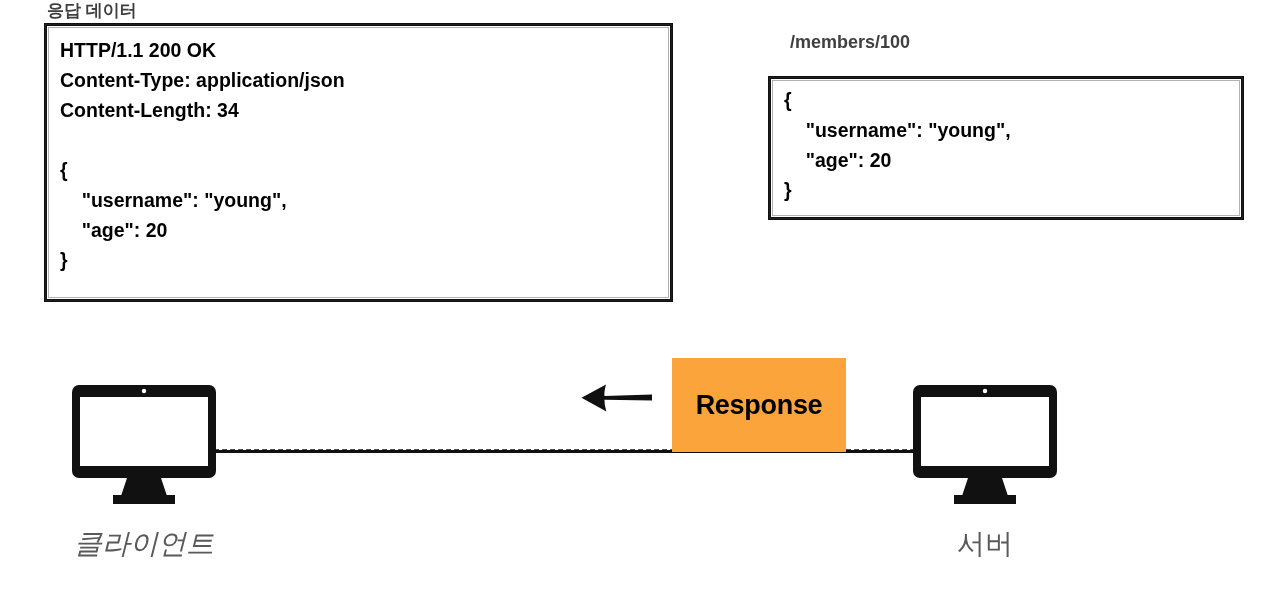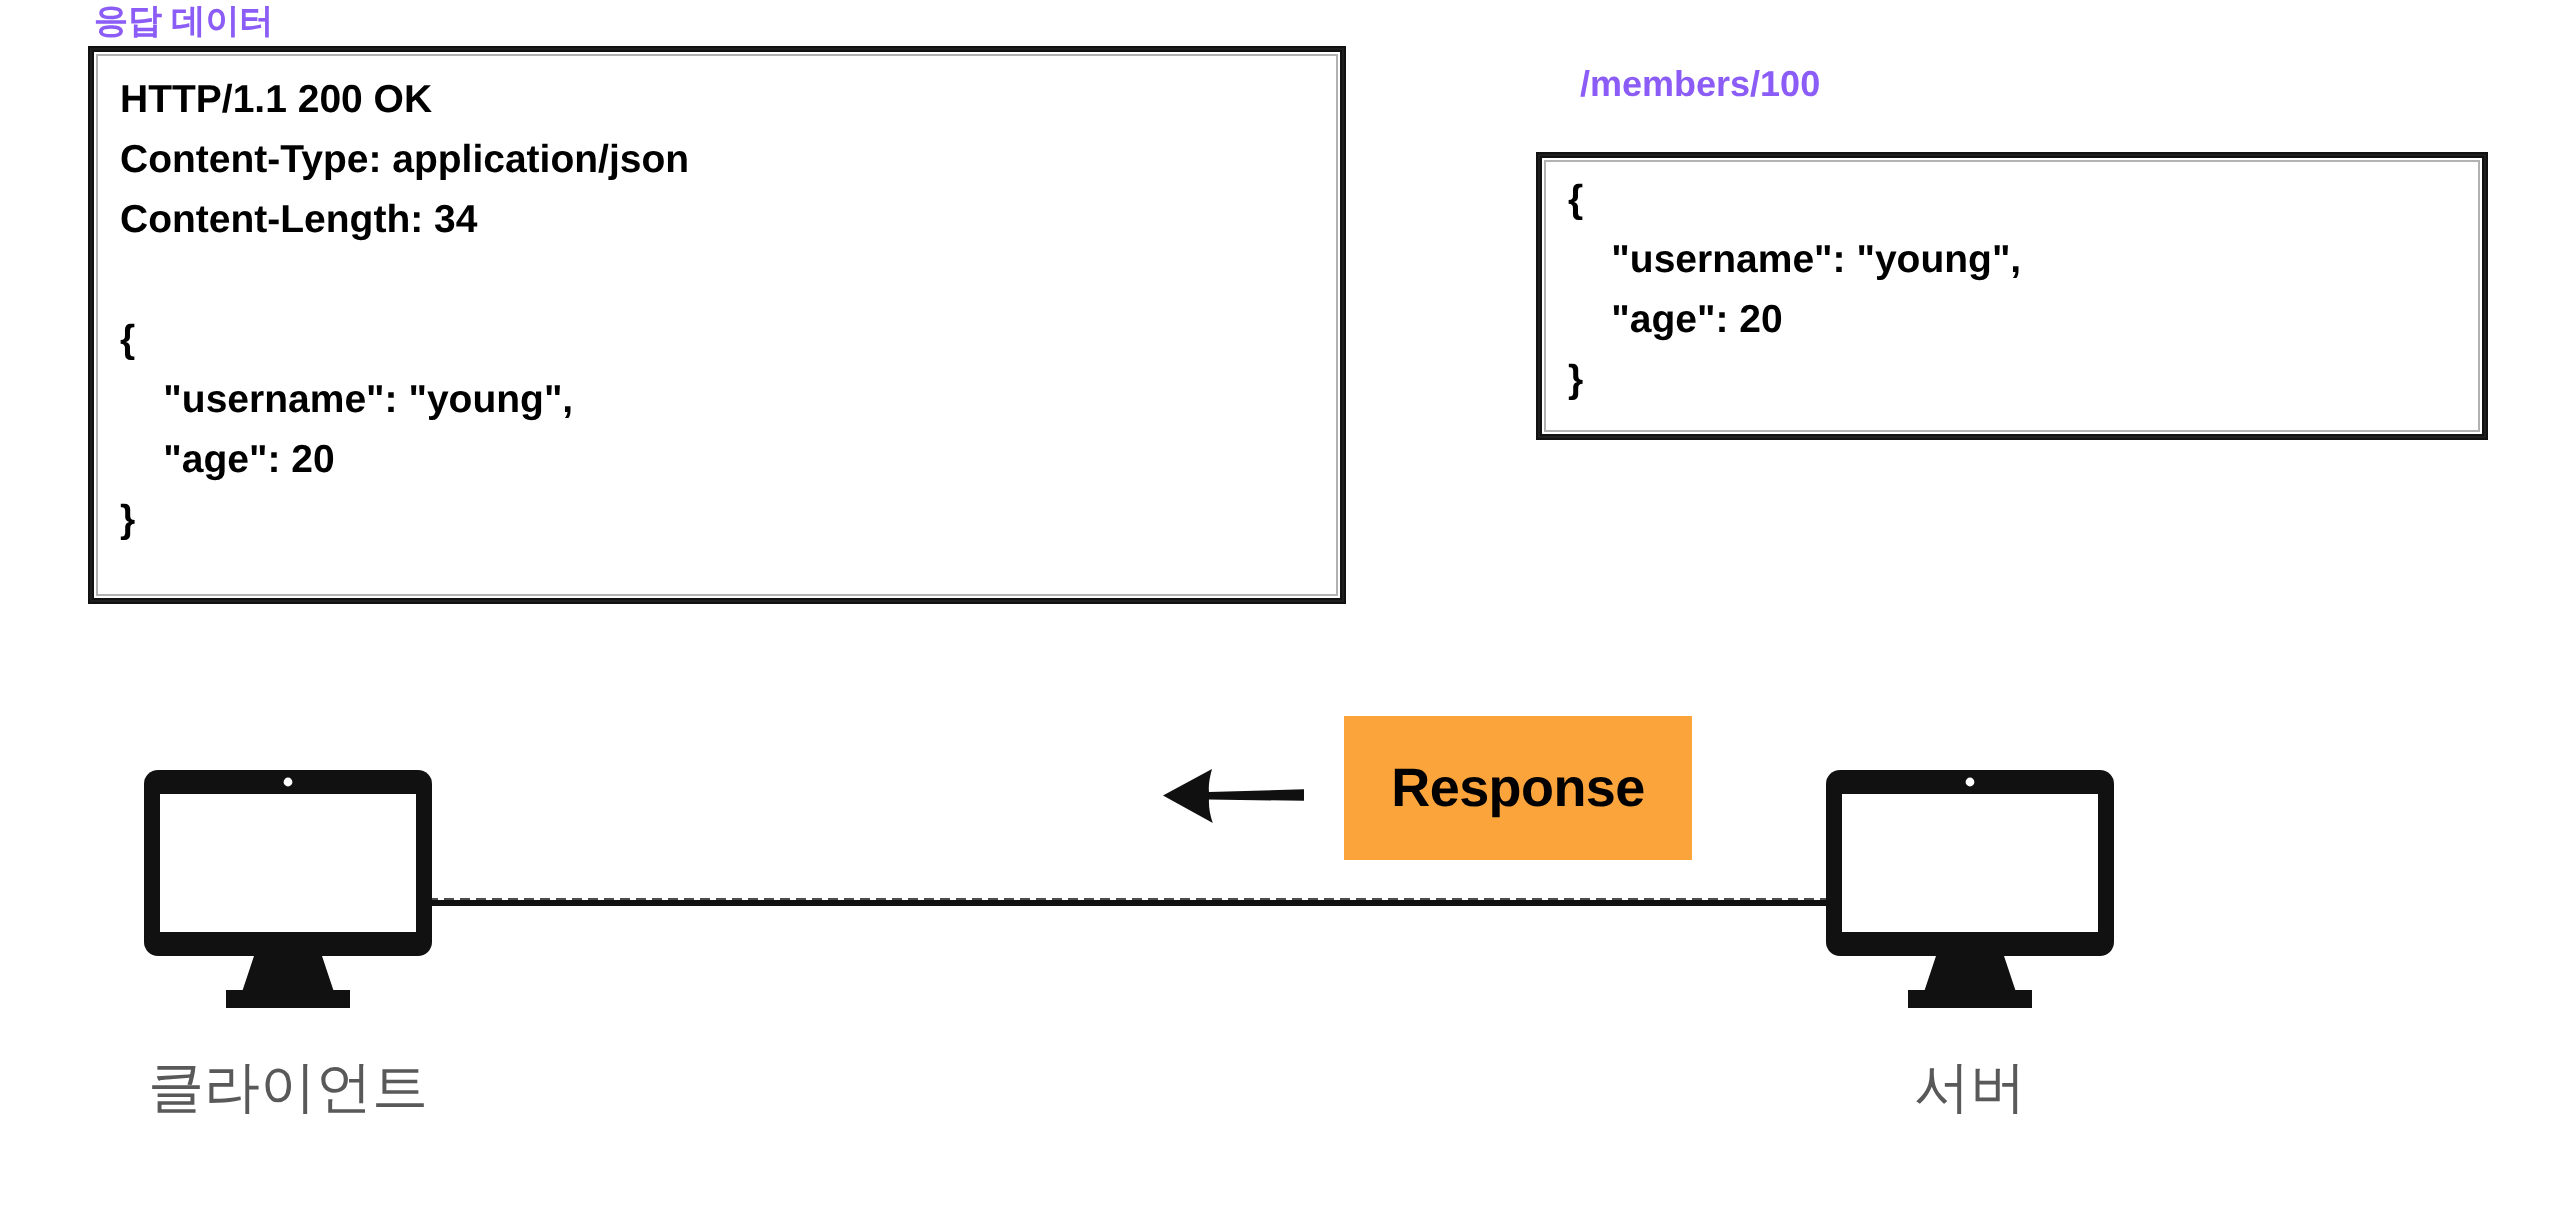--- a/index.html
+++ b/index.html
@@ -15,21 +15,21 @@
     font-family: "Liberation Sans", "DejaVu Sans", sans-serif;
     color: #000000;
   }
 
   
   .caption {
     position: absolute;
     font-weight: bold;
     font-size: 17px;
     line-height: 1;
-    color: #8b5cf6;
+    color: #404040;
     white-space: nowrap;
   }
   #response-data-caption { left: 47px; top: 2px; }
   #endpoint-caption      { left: 772px; top: 33px; font-size: 18px; margin-left: 18px; }
 
   
   .code-box {
     position: absolute;
     background: #ffffff;
     border: 3px solid #111111;
@@ -100,41 +100,41 @@
     width: 74px;
     height: 34px;
   }
 
   
   #response-chip {
     position: absolute;
     left: 672px;
     top: 358px;
     width: 174px;
-    height: 72px;
+    height: 94px;
     background: #FBA43C;
     display: flex;
     align-items: center;
     justify-content: center;
   }
   #response-chip-label {
     font-size: 27px;
     font-weight: bold;
     color: #000000;
     letter-spacing: -0.3px;
     line-height: 1;
   }
 
   
   .node {
     position: absolute;
     width: 200px;
     text-align: center;
   }
-  #client-node { left: 44px;  top: 383px; }
+  #client-node { left: 44px;  top: 383px; font-style: italic; }
   #server-node { left: 885px; top: 383px; }
 
   .monitor { width: 150px; height: 125px; margin: 0 auto; position: relative; }
 
   .node-label {
     margin-top: 22px;
     font-size: 28px;
     color: #595959;
     line-height: 1;
     white-space: nowrap;

